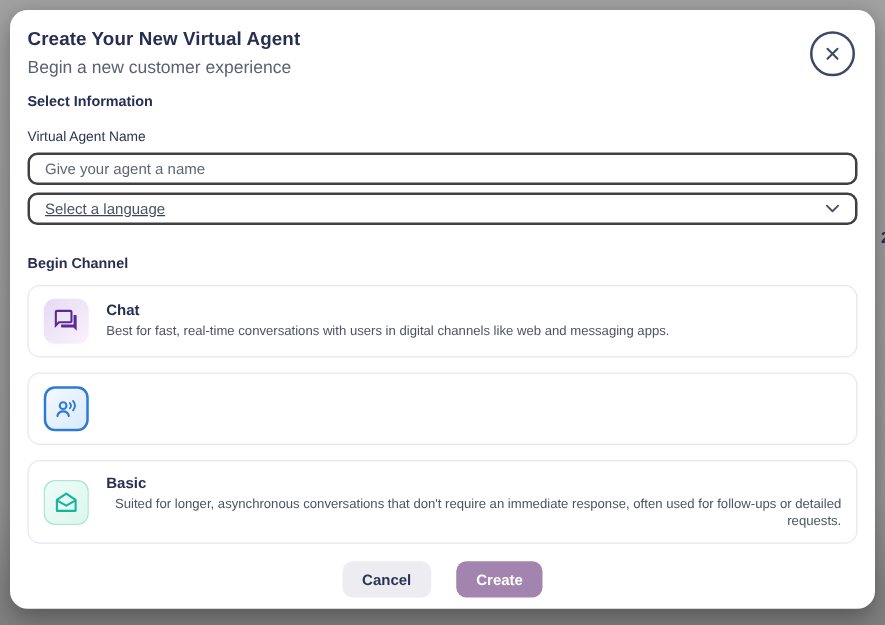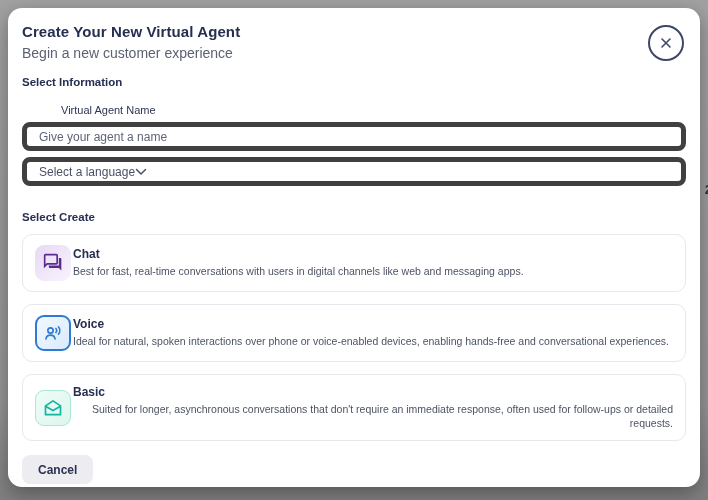--- a/index.html
+++ b/index.html
@@ -26,49 +26,49 @@
   .modal-subtitle { font-size:14px; color:#5a6172; margin-top:5px; }
   .close-btn {
     width:36px; height:36px; border-radius:50%;
     background:#fff; border:2px solid #3d4766;
     display:flex; align-items:center; justify-content:center;
     cursor:pointer; flex:0 0 auto; margin-top:-2px; margin-right:2px;
   }
   .section-label { font-size:11.5px; font-weight:700; color:#262e52; }
   .sec-basic { margin-top:15px; }
   .sec-channel { margin-top:25px; }
-  .field-label { display:block; font-size:11px; color:#2c3452; margin-top:16px;margin-left:39px; }
+  .field-label { display:block; font-size:11px; color:#2c3452; margin-top:16px; }
   .text-input, .select-box {
     margin-top:6px; width:100%; height:29px;
-    border:5px solid #404040; border-radius:8px;
+    border:2px solid #404040; border-radius:8px;
     background:#fff; padding:4px 12px;
     font-family:"Liberation Sans", sans-serif;
     font-size:12px; color:#3a415a;
   }
   .text-input::placeholder { color:#5e6577; opacity:1; }
   .select-box {
-    display:flex; align-items:center; cursor:pointer;
+    display:flex; align-items:center; justify-content:space-between; cursor:pointer;text-decoration:underline;
   }
   .select-value { color:#4a5166; }
   .cards { margin-top:11px; display:flex; flex-direction:column; gap:12px; }
   .channel-card {
     border:1px solid #e6e8ee; border-radius:10px;
-    padding:10px 12px; display:flex; align-items:center; gap:2px;
+    padding:10px 12px; display:flex; align-items:center; gap:14px;
     cursor:pointer; background:#fff; min-height:55px;
   }
   .channel-icon {
     width:36px; height:36px; border-radius:9px; flex:0 0 auto;
     display:flex; align-items:center; justify-content:center;
   }
   .icon-chat  { background:linear-gradient(135deg,#e7daf4 0%,#f9f2fd 100%); }
   .icon-voice { background:linear-gradient(135deg,#f2f8ff 0%,#d9ebfc 100%); border:2px solid #2e7ad4; }
   .icon-email { background:linear-gradient(135deg,#eefcf7 0%,#dcf6ee 100%); border:1.5px solid #a9e7d6; }
   .card-title { font-size:12px; font-weight:700; color:#262e52; }
   .card-desc { font-size:10.5px; color:#4c5364; margin-top:3px; line-height:1.35;text-align:right; }
-  .footer { margin-top:auto; display:flex; justify-content:space-between; gap:20px; padding-top:14px; }
+  .footer { margin-top:auto; display:flex; justify-content:center; gap:20px; padding-top:14px; }
   .btn {
     height:29px; padding:0 16px; border:none; border-radius:8px;
     font-family:"Liberation Sans", sans-serif;
     font-size:12px; font-weight:700; cursor:pointer;
   }
   .btn-cancel { background:#ececf1; color:#2b3350; }
   .btn-create { background:#a284ae; color:#ffffff; }
 </style>
 </head>
 <body>
@@ -100,21 +100,21 @@
 
   <div class="select-box">
     <span class="select-value">Select a language</span>
     <span style="display:flex">
       <svg width="12" height="8" viewBox="0 0 12 8">
         <path d="M1.5 1.5 L6 6 L10.5 1.5" fill="none" stroke="#4a5166" stroke-width="1.5" stroke-linecap="round" stroke-linejoin="round"></path>
       </svg>
     </span>
   </div>
 
-  <div class="section-label sec-channel">Select Create</div>
+  <div class="section-label sec-channel">Begin Channel</div>
 
   <div class="cards">
 
     <div class="channel-card">
       <div class="channel-icon icon-chat">
         <svg width="20" height="20" viewBox="0 0 24 24">
           <path d="M21 6h-2v9H7v2c0 .55.45 1 1 1h11l3 3V7c0-.55-.45-1-1-1z" fill="#5b2b92"></path>
           <path d="M16 2H3c-.55 0-1 .45-1 1v13l3-3h11c.55 0 1-.45 1-1V3c0-.55-.45-1-1-1z" fill="none" stroke="#5b2b92" stroke-width="2"></path>
         </svg>
       </div>
@@ -126,38 +126,35 @@
 
     <div class="channel-card">
       <div class="channel-icon icon-voice">
         <svg width="20" height="20" viewBox="0 0 24 24">
           <circle cx="9" cy="9" r="3.2" fill="none" stroke="#2e7ad4" stroke-width="2"></circle>
           <path d="M3.5 19c.6-3 2.8-4.5 5.5-4.5s4.9 1.5 5.5 4.5" fill="none" stroke="#2e7ad4" stroke-width="2" stroke-linecap="round"></path>
           <path d="M15.5 6.5c1.2 1.5 1.2 3.5 0 5" fill="none" stroke="#2e7ad4" stroke-width="1.8" stroke-linecap="round"></path>
           <path d="M18.5 4.5c2.2 2.7 2.2 6.3 0 9" fill="none" stroke="#2e7ad4" stroke-width="1.8" stroke-linecap="round"></path>
         </svg>
       </div>
-      <div>
-        <div class="card-title">Voice</div>
-        <div class="card-desc">Ideal for natural, spoken interactions over phone or voice-enabled devices, enabling hands-free and conversational experiences.</div>
-      </div>
     </div>
 
     <div class="channel-card">
       <div class="channel-icon icon-email">
         <svg width="20" height="20" viewBox="0 0 24 24">
           <path d="M3 9.5 L12 3.5 L21 9.5 V20 H3 Z" fill="none" stroke="#12b5a0" stroke-width="2" stroke-linejoin="round"></path>
           <path d="M3 10 L12 15 L21 10" fill="none" stroke="#12b5a0" stroke-width="2" stroke-linejoin="round"></path>
         </svg>
       </div>
       <div>
         <div class="card-title">Basic</div>
         <div class="card-desc">Suited for longer, asynchronous conversations that don't require an immediate response, often used for follow-ups or detailed requests.</div>
       </div>
     </div>
 
   </div>
 
   <div class="footer">
     <button class="btn btn-cancel">Cancel</button>
+    <button class="btn btn-create">Create</button>
   </div>
 
 </div>
 
 </body></html>

